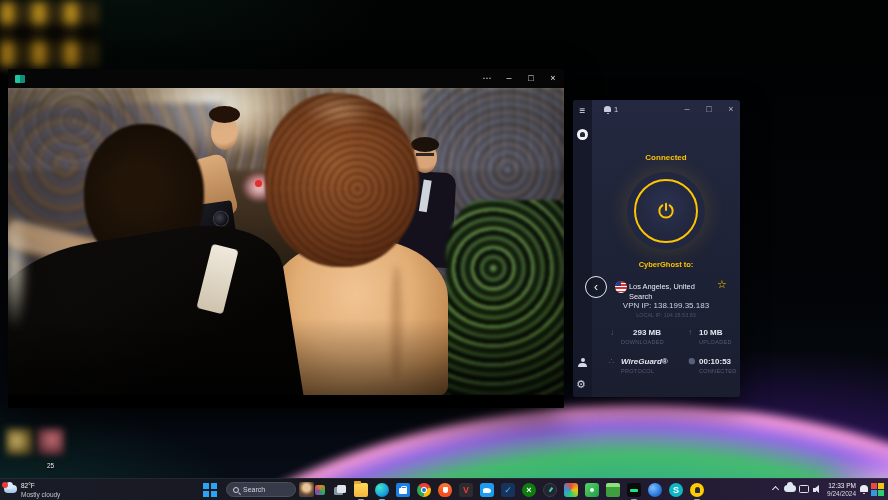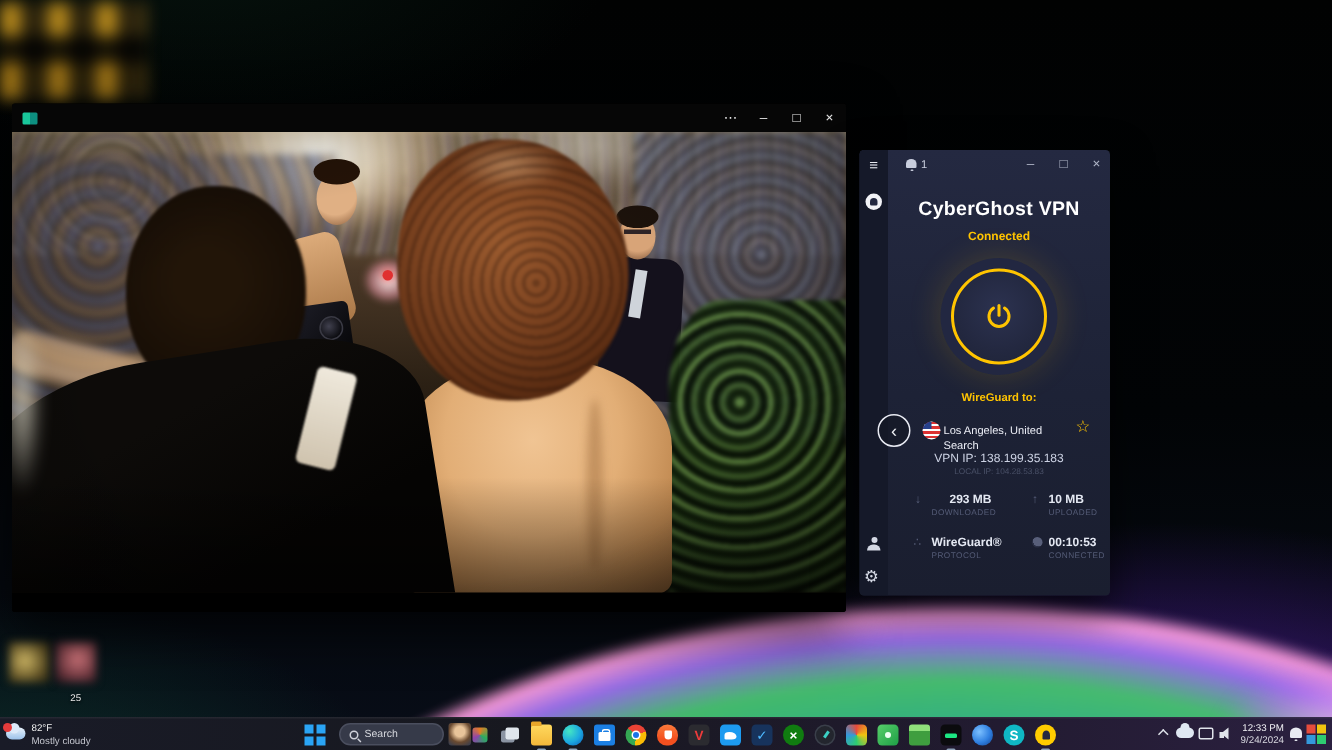--- a/index.html
+++ b/index.html
@@ -132,21 +132,21 @@
   .vpn-flag::before{content:"";position:absolute;left:0;top:0;width:6px;height:5px;background:#26408b;}
   .vpn-server{position:absolute;left:56px;top:182px;width:88px;font-size:7.4px;color:#eceef6;line-height:10px;}
   .vpn-star{position:absolute;left:144px;top:178px;border:0;background:transparent;color:#ffc400;font-size:11px;padding:0;cursor:pointer;}
   .vpn-ip{position:absolute;left:19px;top:201px;width:148px;text-align:center;font-size:8px;color:#ccd2e3;}
   .vpn-localip{position:absolute;left:19px;top:212px;width:148px;text-align:center;font-size:5.5px;color:#4a5168;filter:blur(.5px);}
   .stat-ic{position:absolute;font-size:8px;color:#585f7a;}
   .stat-val{position:absolute;font-size:8px;font-weight:700;color:#e4e8f2;}
   .stat-lab{position:absolute;font-size:5.5px;color:#545b76;letter-spacing:.3px;}
   .s1i{left:37px;top:228px;} .s1v{left:48px;top:228px;padding-left:12px;} .s1l{left:48px;top:239px;}
   .s2i{left:115px;top:228px;} .s2v{left:126px;top:228px;} .s2l{left:126px;top:239px;}
-  .s3i{left:36px;top:257px;} .s3v{left:48px;top:257px;} .s3l{left:48px;top:268px;}
+  .s3i{left:36px;top:257px;} .s3v{left:48px;top:257px;font-style:italic;} .s3l{left:48px;top:268px;}
   .s4i{left:115px;top:258px;width:7px;height:7px;border-radius:50%;
     background:radial-gradient(circle at 62% 38%, #585f7a 58%, #2a2f45 60%);}
   .s4v{left:126px;top:257px;} .s4l{left:126px;top:268px;}
 
   
   .taskbar{position:absolute;left:0;top:478px;width:888px;height:22px;
     background:linear-gradient(90deg,#191b27 0%,#17181f 40%,#221b31 75%,#2b2040 100%);
     border-top:1px solid rgba(255,255,255,.06);}
   .tb-weather{position:absolute;left:3px;top:2px;width:80px;height:18px;cursor:pointer;}
   .tb-cloud{position:absolute;left:1px;top:4px;width:13px;height:8px;border-radius:6px;
@@ -282,32 +282,31 @@
       <span class="vpn-ghost"></span>
       <span class="vpn-person"></span>
       <span class="vpn-gear">⚙</span>
     </aside>
     <span class="vpn-bell"></span>
     <span class="vpn-bellcount">1</span>
     <button class="vpn-ctrl vpn-min">–</button>
     <button class="vpn-ctrl vpn-max">□</button>
     <button class="vpn-ctrl vpn-close">×</button>
 
-    <h1 class="vpn-title" style="margin:0;">CyberGhost VPN</h1>
     <div class="vpn-status">Connected</div>
 
     <div class="power-halo"></div>
     <button class="power-btn">
       <svg width="22" height="22" viewBox="0 0 24 24">
         <path d="M12 4v7" stroke="#ffc400" stroke-width="2.2" stroke-linecap="round" fill="none"></path>
         <path d="M8 5.8 A7.3 7.3 0 1 0 16 5.8" stroke="#ffc400" stroke-width="2.2" stroke-linecap="round" fill="none"></path>
       </svg>
     </button>
 
-    <div class="vpn-connto">WireGuard to:</div>
+    <div class="vpn-connto">CyberGhost to:</div>
 
     <button class="vpn-chev">‹</button>
     <span class="vpn-flag"></span>
     <span class="vpn-server">Los Angeles, United Search</span>
     <button class="vpn-star">☆</button>
 
     <div class="vpn-ip">VPN IP: 138.199.35.183</div>
     <div class="vpn-localip">LOCAL IP: 104.28.53.83</div>
 
     <span class="stat-ic s1i">↓</span>

